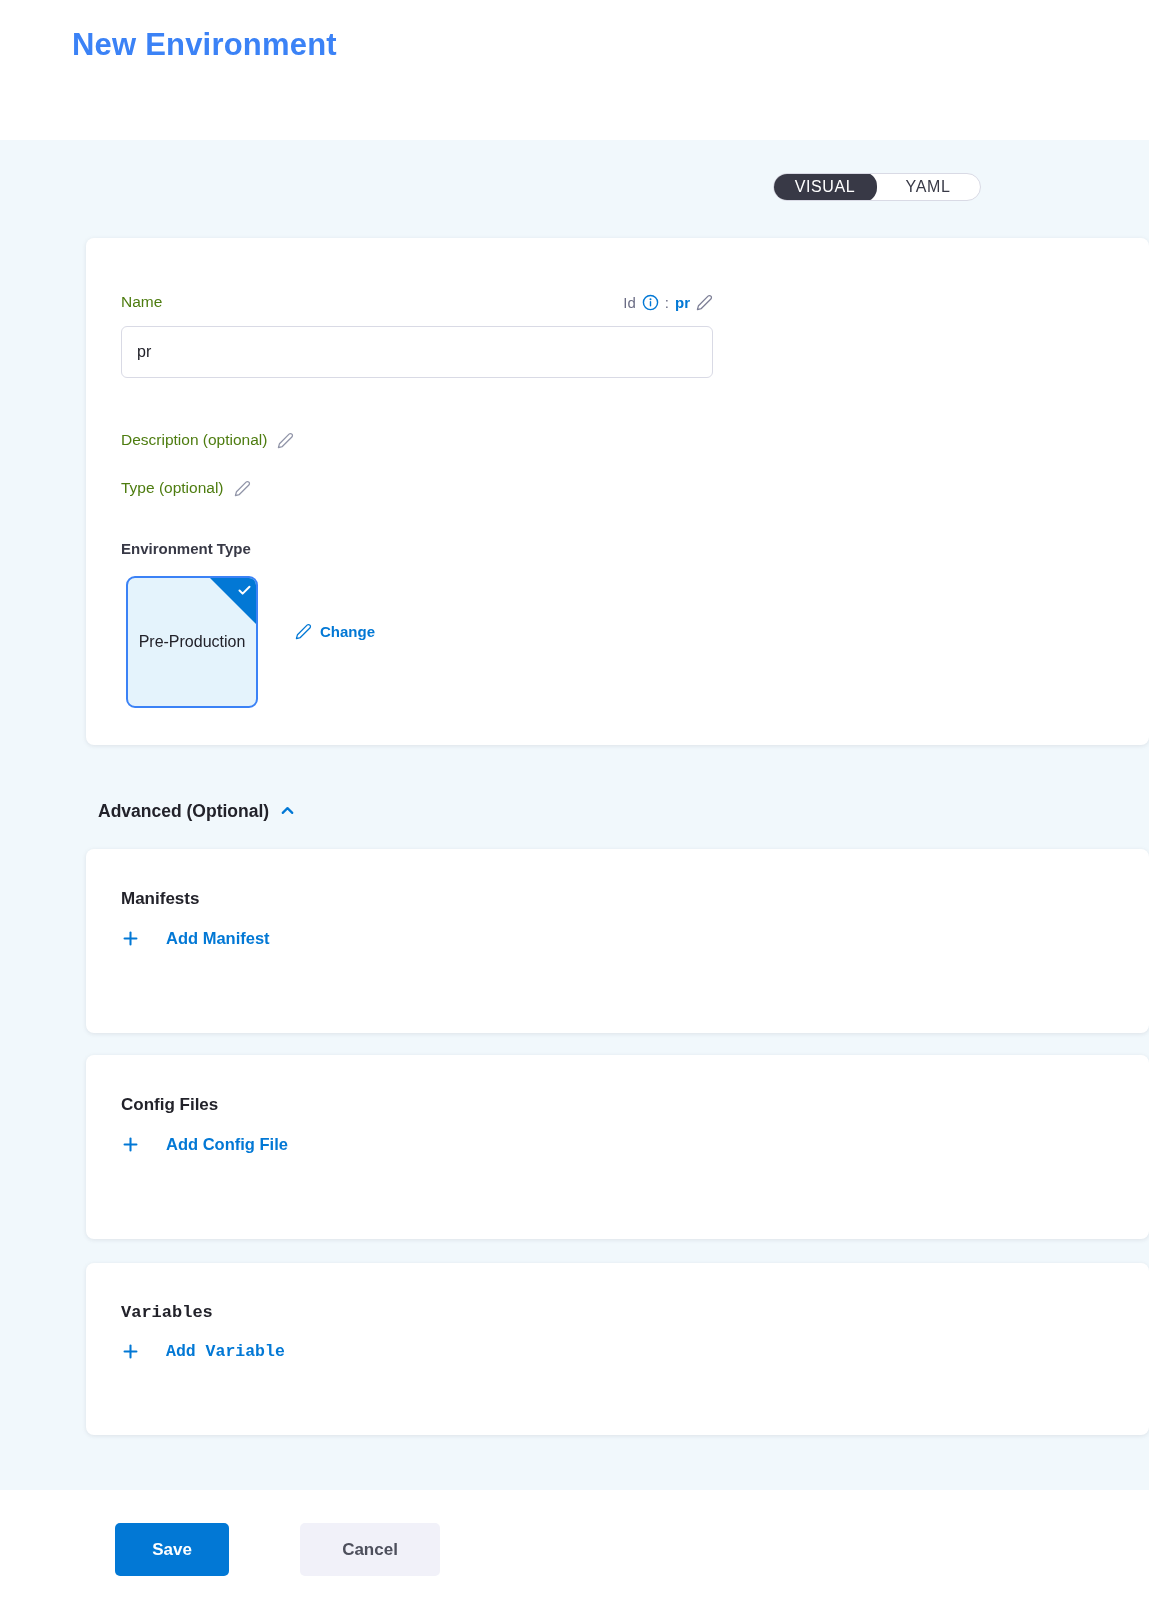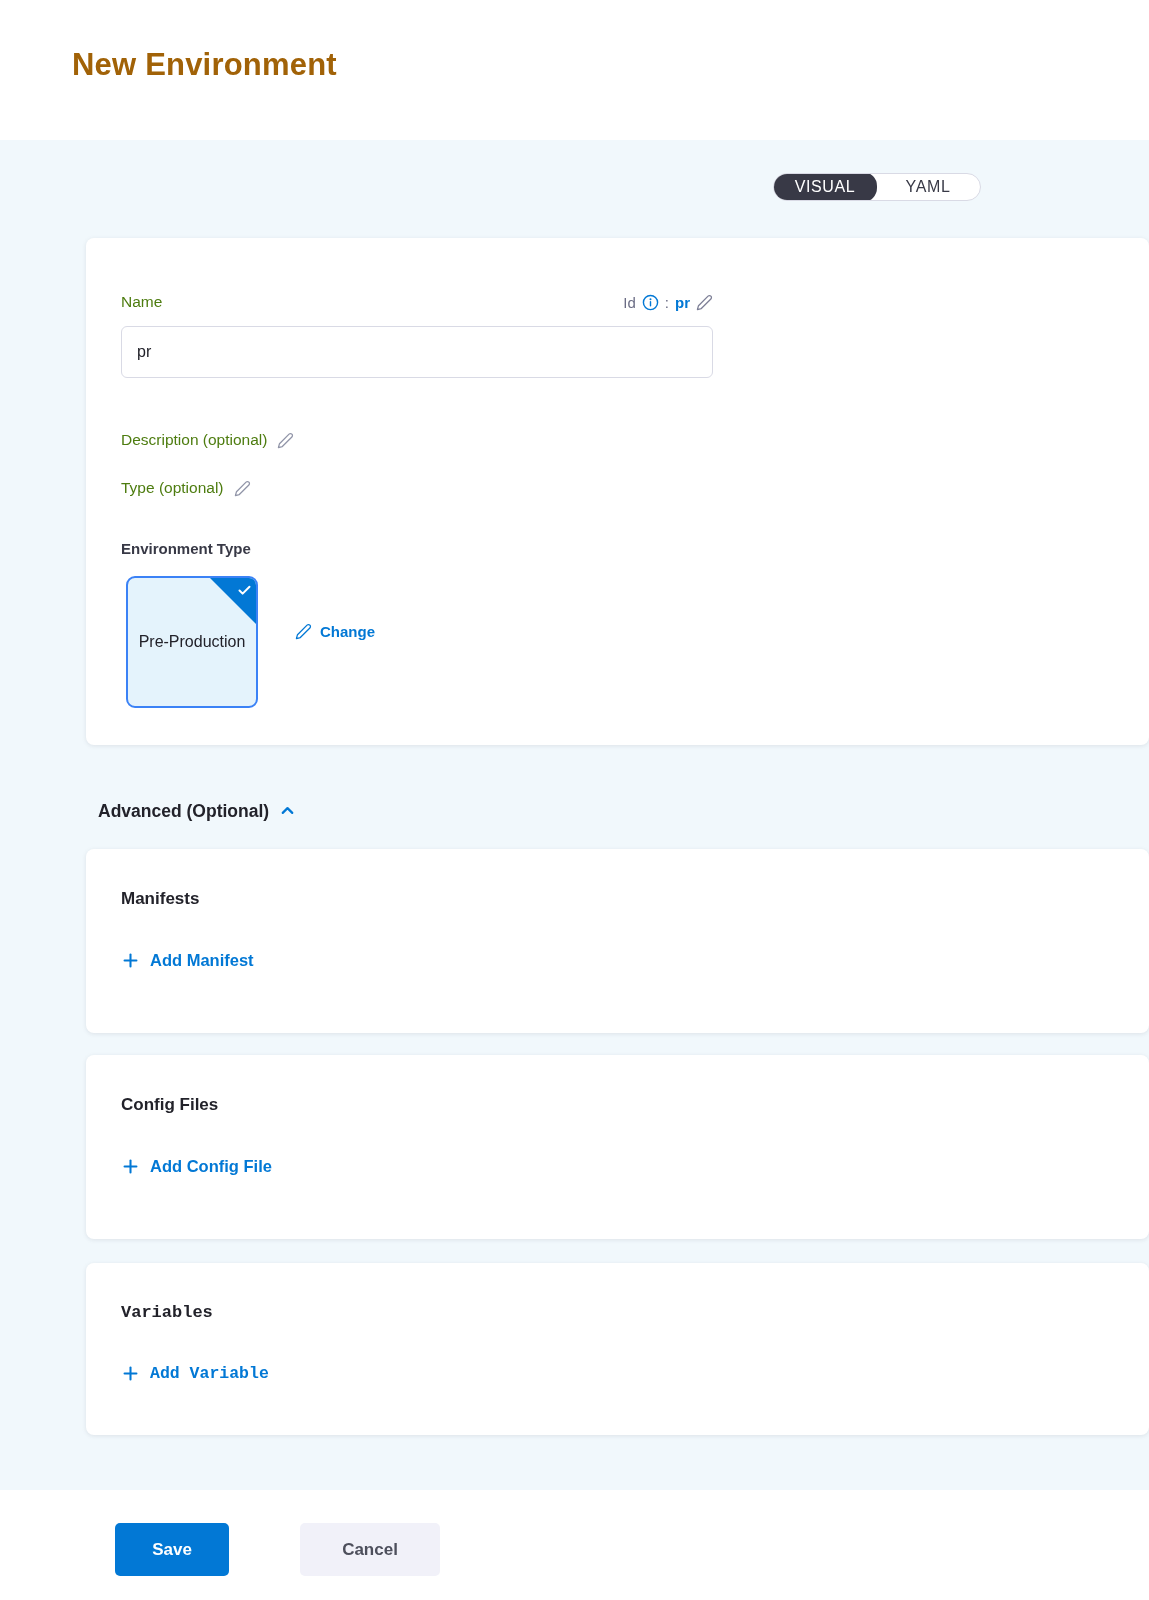--- a/index.html
+++ b/index.html
@@ -1,21 +1,21 @@
 <!DOCTYPE html>
 <html><head>
 <meta charset="utf-8">
 <style>
   * { margin:0; padding:0; box-sizing:border-box; }
   html,body { width:1149px; height:1600px; background:#ffffff;
     font-family:"Liberation Sans", sans-serif; color:#22222a; overflow:hidden; }
 
   
   .header { height:140px; background:#ffffff; }
-  .page-title { padding:47px 0 0 72px; font-size:31px; font-weight:700; color:#a16207; letter-spacing:.2px; }
+  .page-title { padding:27px 0 0 72px; font-size:31px; font-weight:700; color:#3b82f6; letter-spacing:.2px; }
 
   
   .band { height:1350px; background:#f1f8fc; overflow:hidden; }
 
   
   .toggle-row { display:flex; justify-content:flex-end; padding:33px 168px 0 0; }
   .mode-toggle { display:flex; align-items:center; height:28px; background:#ffffff;
     border:1px solid #d9dae5; border-radius:14px; overflow:hidden; }
   .mode-opt { height:28px; display:flex; align-items:center; justify-content:center;
     width:104px; font-size:16px; font-weight:400; letter-spacing:.6px; color:#383946; cursor:pointer; }
@@ -58,21 +58,21 @@
   .advanced-row { display:flex; gap:9px; margin:56px 0 0 98px;
     height:24px; cursor:pointer; }
   .advanced-label { font-size:17.5px; font-weight:700; color:#22222a; }
 
   
   .card-section { padding:40px 0 0 35px; height:184px; }
   .card-sec-1 { margin-top:24px; }
   .card-sec-2 { margin-top:22px; }
   .card-sec-3 { margin-top:24px; height:172px;font-family:Liberation Mono, monospace; }
   .section-title { font-size:17px; font-weight:700; color:#22222a; }
-  .add-link { display:flex; align-items:center; gap:10px; margin-top:42px;
+  .add-link { display:flex; align-items:center; gap:26px; margin-top:20px;
     color:#0278d5; font-size:16.5px; font-weight:700; cursor:pointer; width:max-content; }
 
   
   .footer-row { display:flex; gap:29px; margin:33px 0 0 73px; }
   .btn { height:53px; border:none; border-radius:5px; font-family:"Liberation Sans",sans-serif;
     font-size:17px; font-weight:700; cursor:pointer;margin-left:42px; }
   .btn-save { width:114px; background:#0278d5; color:#ffffff; }
   .btn-cancel { width:140px; background:#f1f1f9; color:#4d4f5c; }
 
   svg { display:block; }

